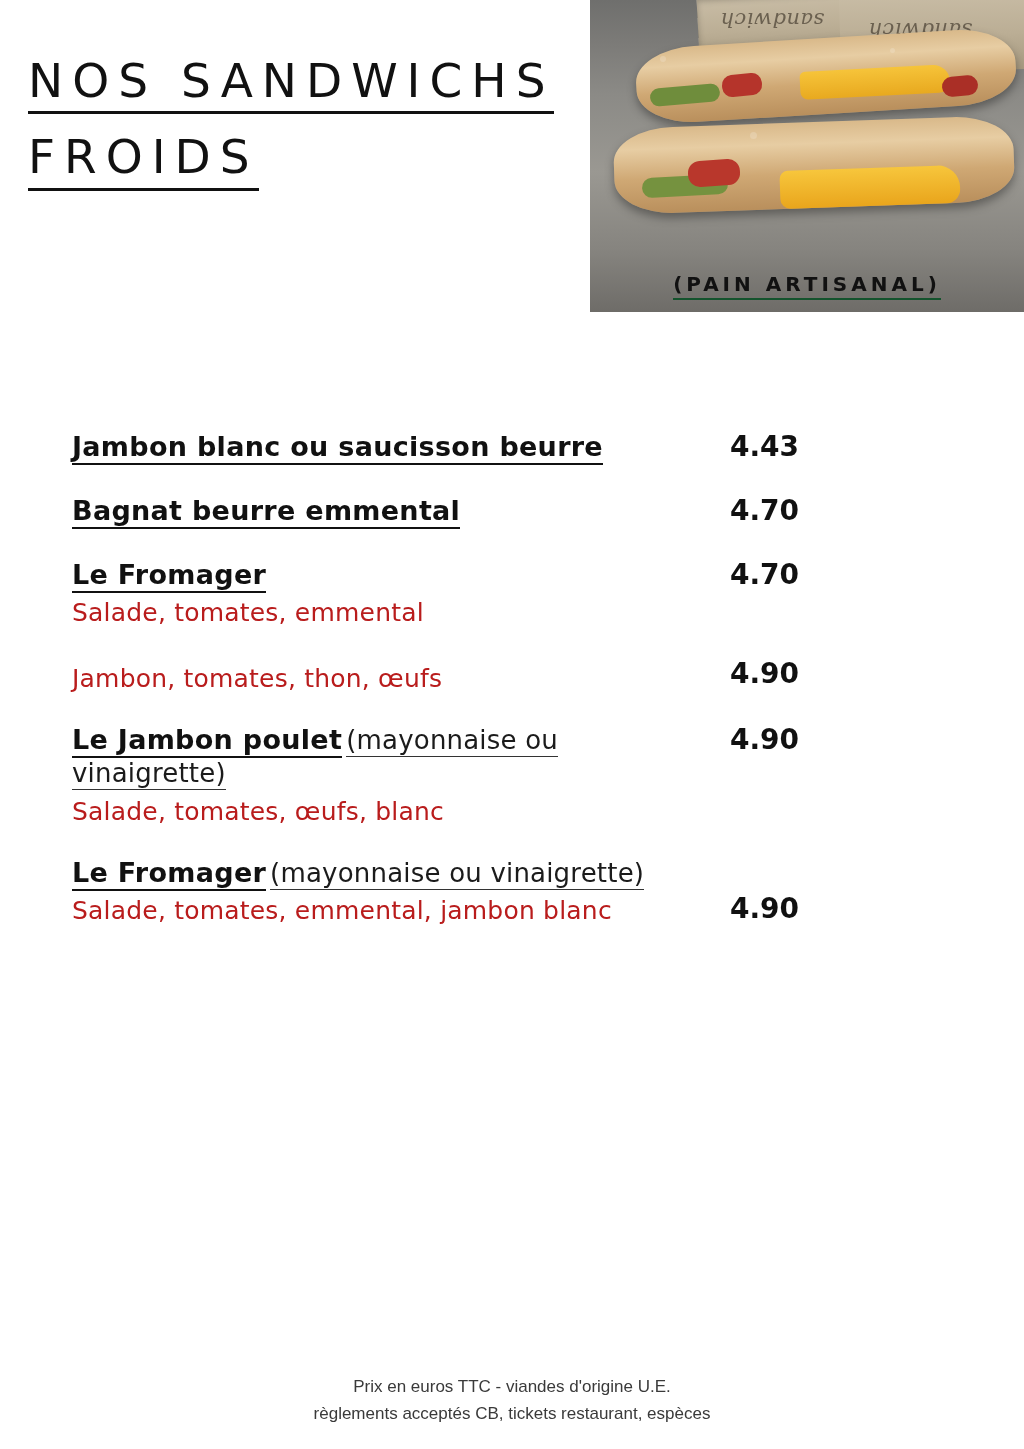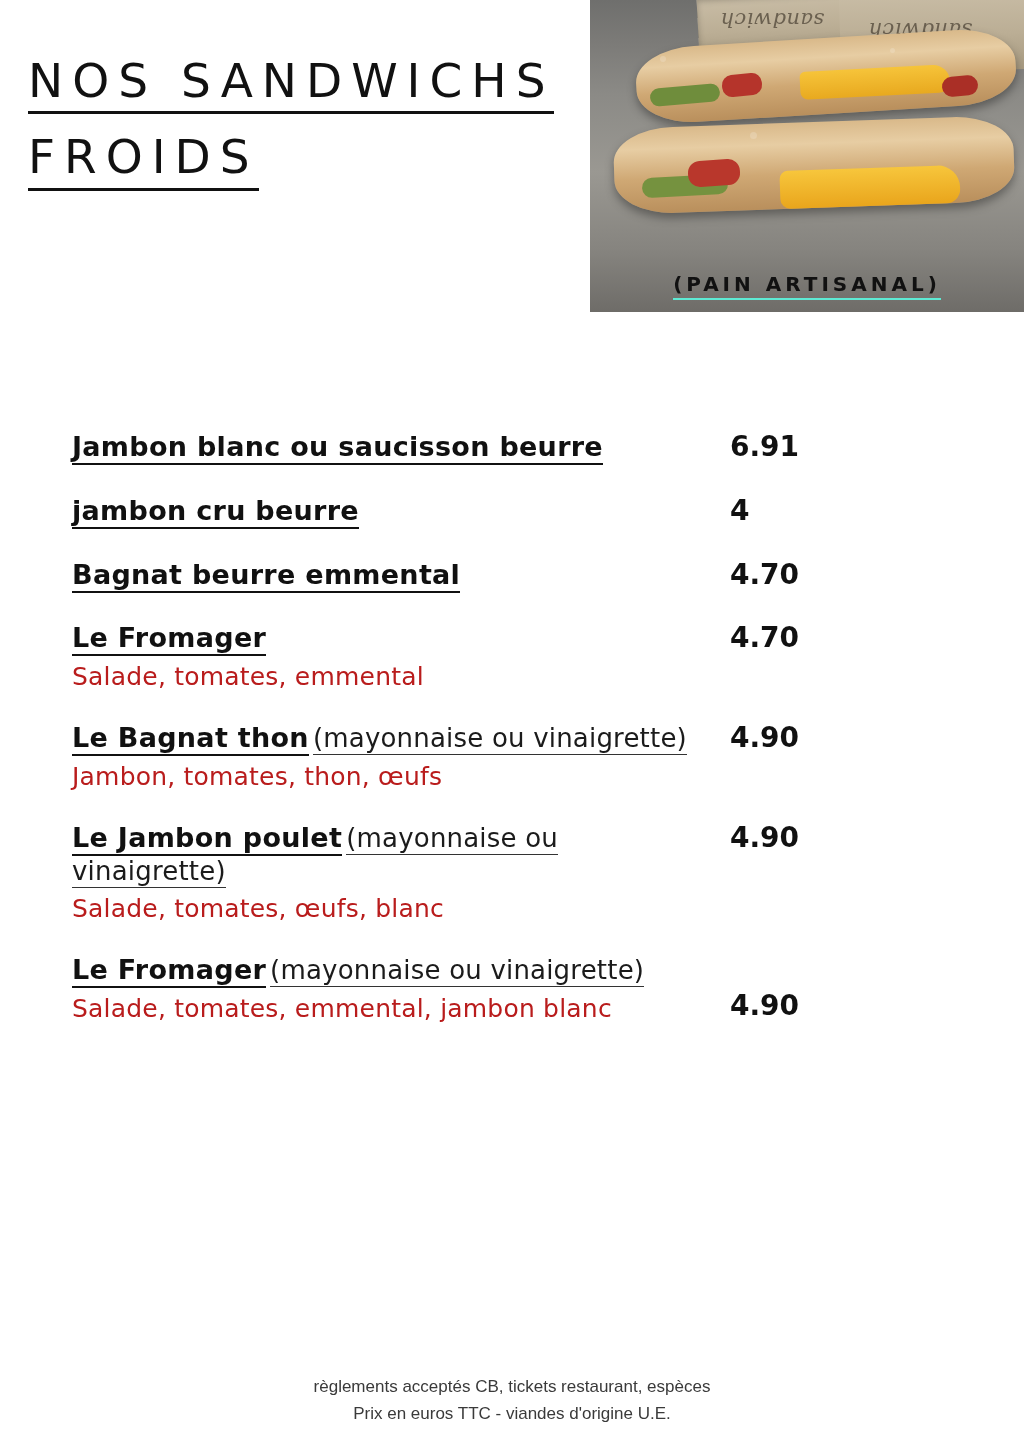--- a/index.html
+++ b/index.html
@@ -130,21 +130,21 @@
     position: absolute;
     left: 0; right: 0;
     bottom: 16px;
     text-align: center;
     font-weight: 700;
     font-size: 20px;
     letter-spacing: 4px;
     color: #111111;
   }
   .photo-caption .cap-inner {
-    border-bottom: 2px solid #5eead4;
+    border-bottom: 2px solid #14532d;
     padding-bottom: 2px;
   }
 
   
   .menu {
     position: absolute;
     left: 0;
     top: 430px;
     width: 916px;
   }
@@ -250,31 +250,23 @@
 </div>
 
 <div class="menu">
 
   <div class="item">
     <div class="item-main">
       <div class="name-row">
         <span class="name">Jambon blanc ou saucisson beurre</span>
       </div>
     </div>
-    <div class="price">6.91</div>
-  </div>
-
-  <div class="item">
-    <div class="item-main">
-      <div class="name-row">
-        <span class="name">jambon cru beurre</span>
-      </div>
-    </div>
-    <div class="price">4</div>
-  </div>
+    <div class="price">4.43</div>
+  </div>
+
 
   <div class="item">
     <div class="item-main">
       <div class="name-row">
         <span class="name">Bagnat beurre emmental</span>
       </div>
     </div>
     <div class="price">4.70</div>
   </div>
 
@@ -283,23 +275,20 @@
       <div class="name-row">
         <span class="name">Le Fromager</span>
       </div>
       <div class="desc">Salade, tomates, emmental</div>
     </div>
     <div class="price">4.70</div>
   </div>
 
   <div class="item">
     <div class="item-main">
-      <div class="name-row">
-        <span class="name">Le Bagnat thon</span><span class="qualifier">(mayonnaise ou vinaigrette)</span>
-      </div>
       <div class="desc">Jambon, tomates, thon, œufs</div>
     </div>
     <div class="price">4.90</div>
   </div>
 
   <div class="item">
     <div class="item-main">
       <div class="name-row">
         <span class="name">Le Jambon poulet</span><span class="qualifier">(mayonnaise ou vinaigrette)</span>
       </div>
@@ -314,15 +303,15 @@
         <span class="name">Le Fromager</span><span class="qualifier">(mayonnaise ou vinaigrette)</span>
       </div>
       <div class="desc">Salade, tomates, emmental, jambon blanc</div>
     </div>
     <div class="price align-low">4.90</div>
   </div>
 
 </div>
 
 <div class="footer">
+  <div>Prix en euros TTC - viandes d'origine U.E.</div>
   <div>règlements acceptés CB, tickets restaurant, espèces</div>
-  <div>Prix en euros TTC - viandes d'origine U.E.</div>
 </div>
 
 </body></html>

